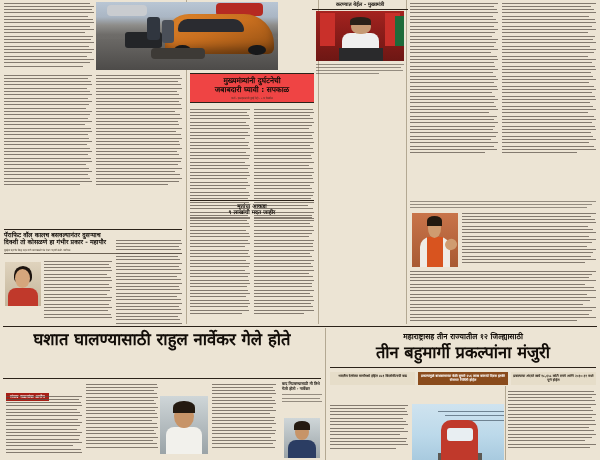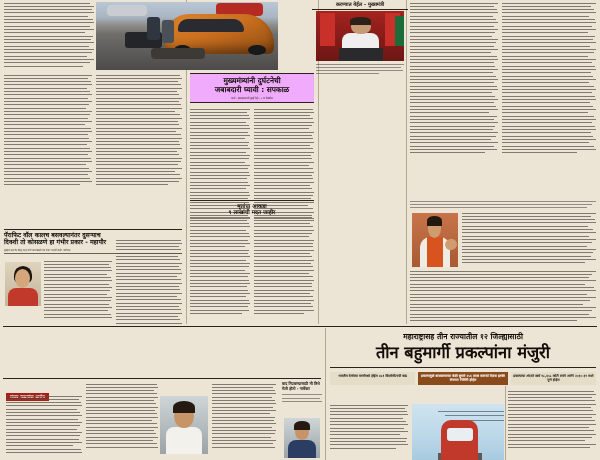--- a/index.html
+++ b/index.html
@@ -12,21 +12,21 @@
   .page{position:relative;width:600px;height:460px;box-sizing:border-box;background:#ece4d4;}
   .vrule{position:absolute;top:0;bottom:0;width:0;border-left:.5px solid #b3a892;}
 
   
   .hl{
     font-family:"DejaVu Sans","Liberation Sans",sans-serif;
     font-weight:bold;color:#120d08;text-align:center;line-height:1.12;
   }
   .boxhead{
     border-top:1.1px solid #2b2219;border-bottom:1.1px solid #2b2219;
-    padding:3px 3px 2px;background:#f0abfc;
+    padding:3px 3px 2px;background:#ef4444;
   }
   .kicker{
     background:#7c1d17;color:#fff;font-size:4px;font-weight:bold;
     display:inline-block;padding:1.5px 4px;letter-spacing:.2px;
   }
   .kicker.red2{background:#a81f16;}
 
   
   .ph{position:relative;overflow:hidden;background:#6b6258;}
   .ph *{position:absolute;}
@@ -636,20 +636,21 @@
       <div class="fakeline" style="width:98%"></div>
         <div class="fakeline" style="width:96%"></div>
       <div class="fakeline" style="width:100%"></div>
         <div class="fakeline" style="width:90%"></div>
     </div>
   </div>
 
   <div style="position:absolute;left:3px;top:326px;width:594px;border-top:1.4px solid #2b2219;"></div>
 
   <div class="col" style="left:3px;top:329px;width:318px;">
+    <div class="hl" style="font-size:16.6px;margin-top:2px;">घशात घालण्यासाठी राहुल नार्वेकर गेले होते</div>
   </div>
 
   <div style="position:absolute;left:3px;top:378px;width:318px;border-top:.8px solid #2b2219;"></div>
 
   <div style="position:absolute;left:6px;top:383px;">
     <span class="kicker red2">संजय राऊतांचा आरोप</span>
   </div>
 
   <div class="col" style="left:6px;top:395px;width:76px;">
     <div class="flines">

